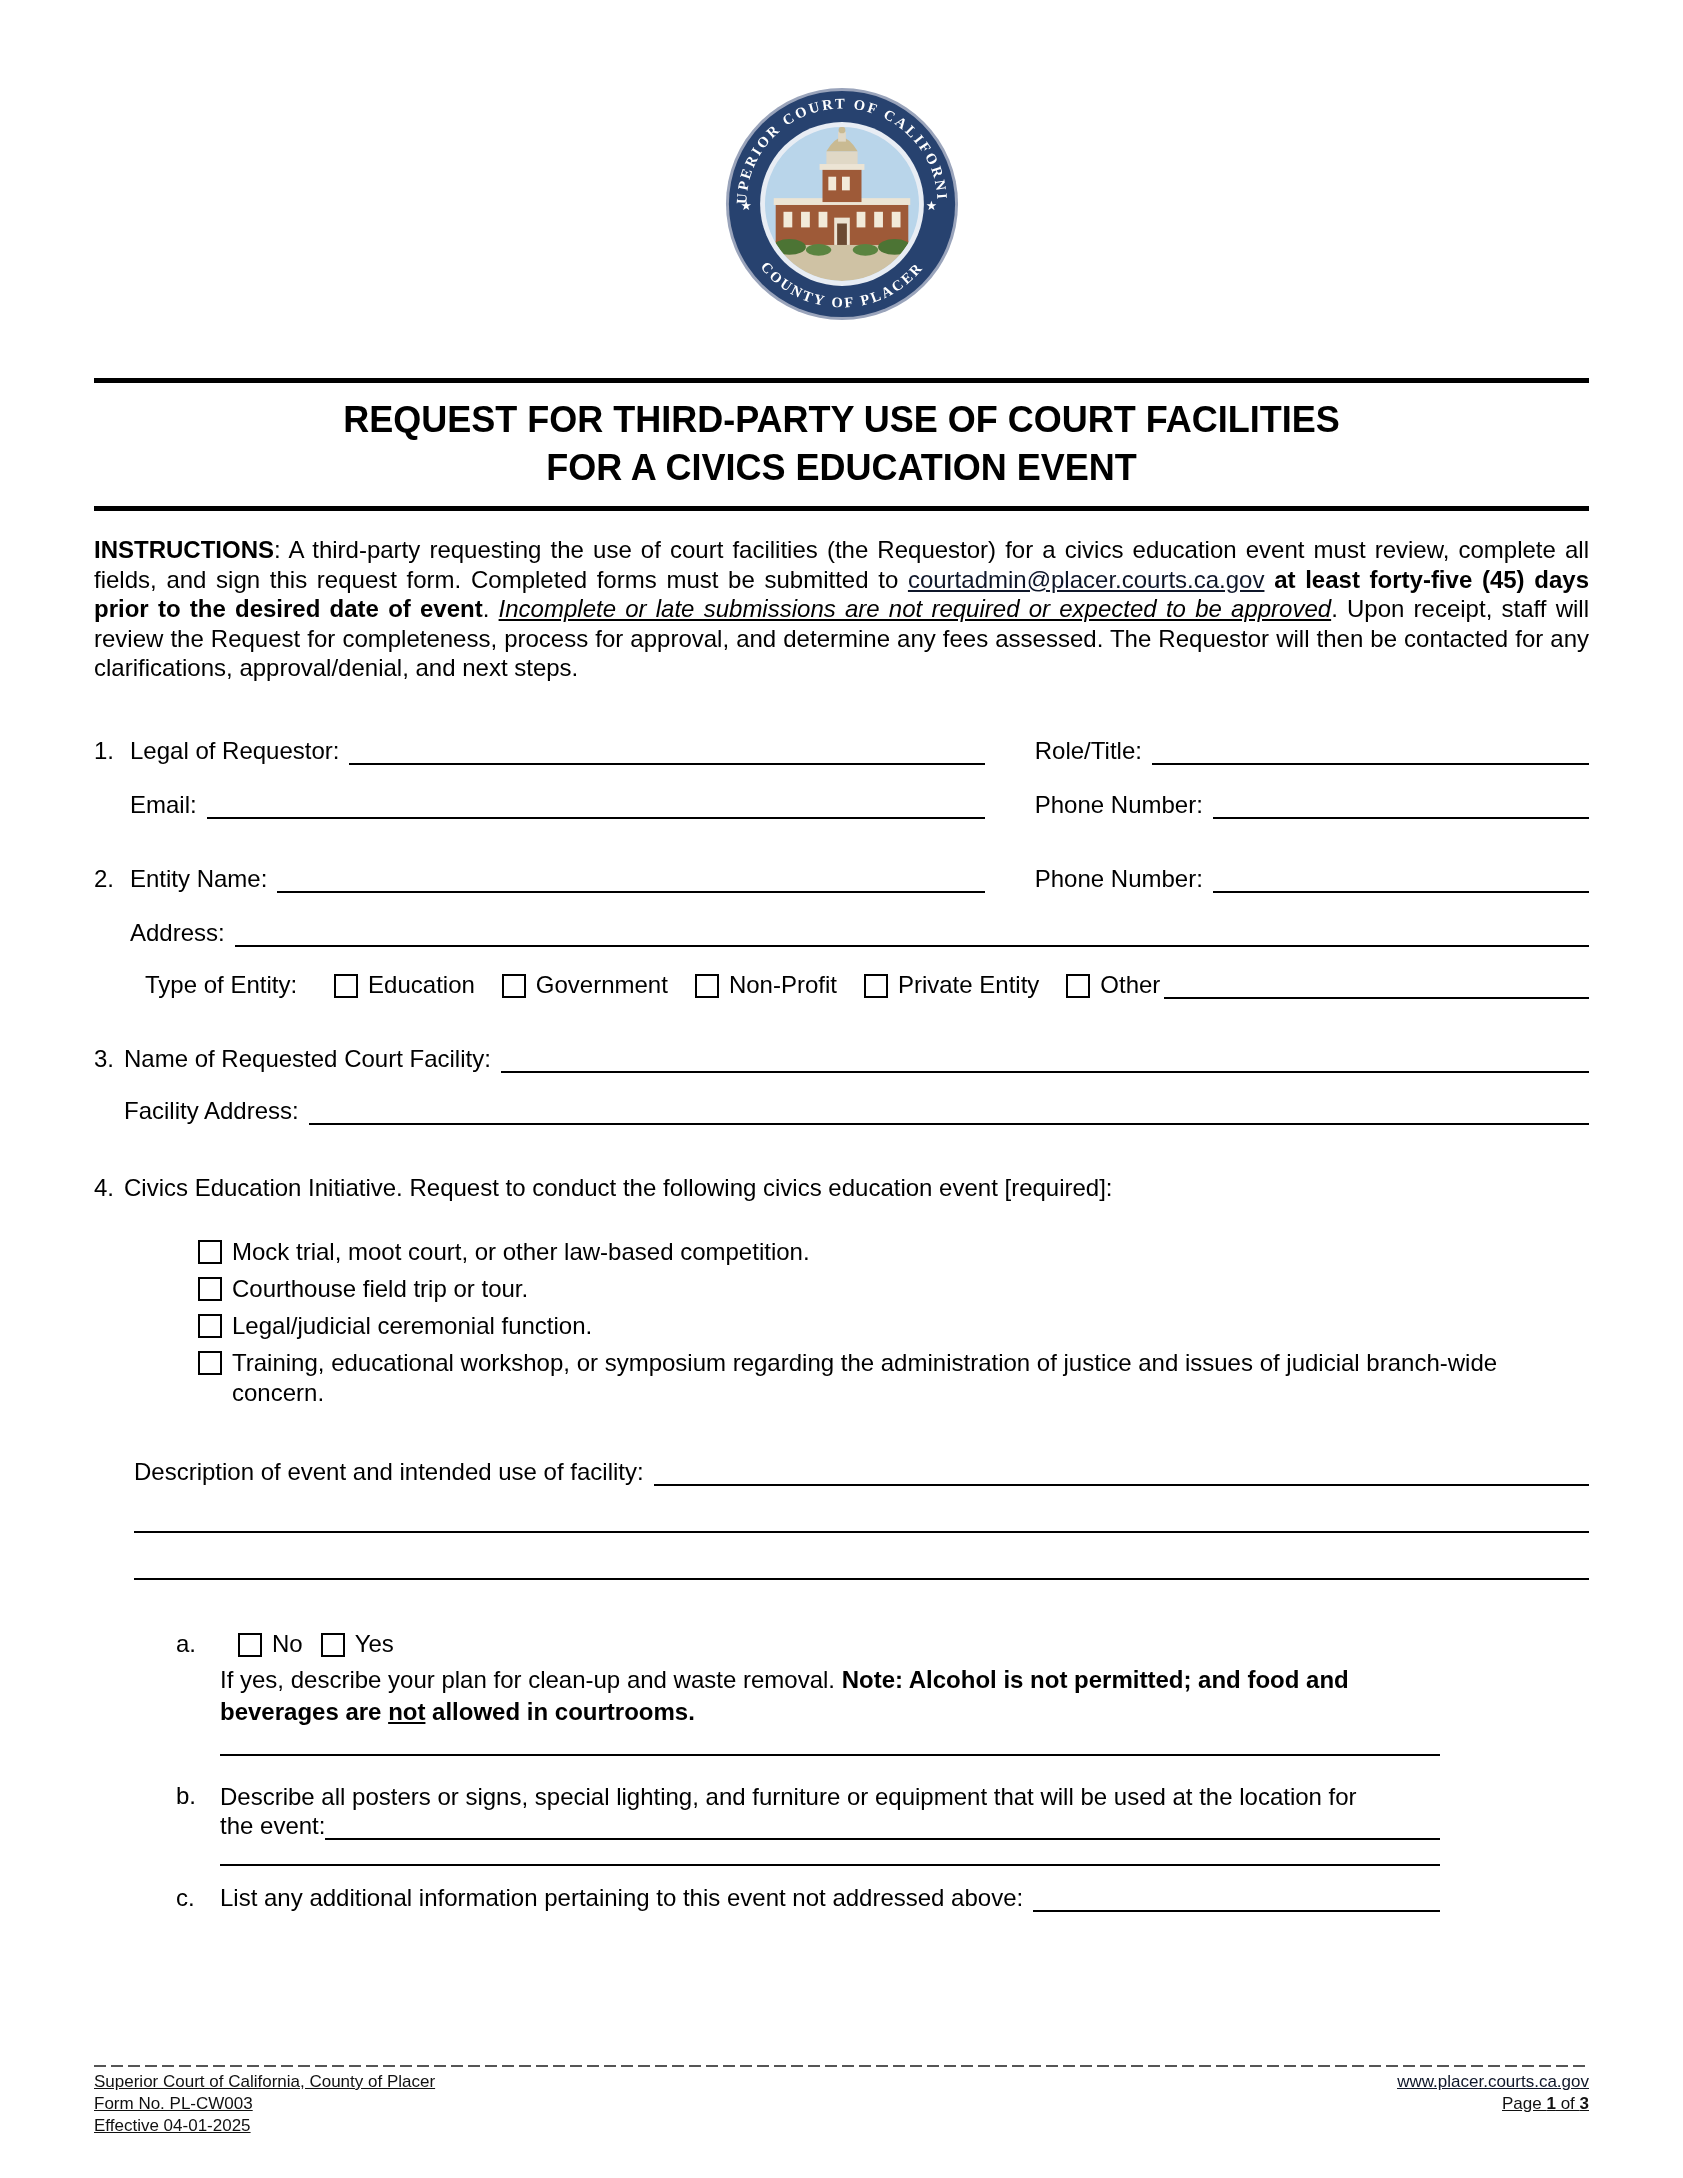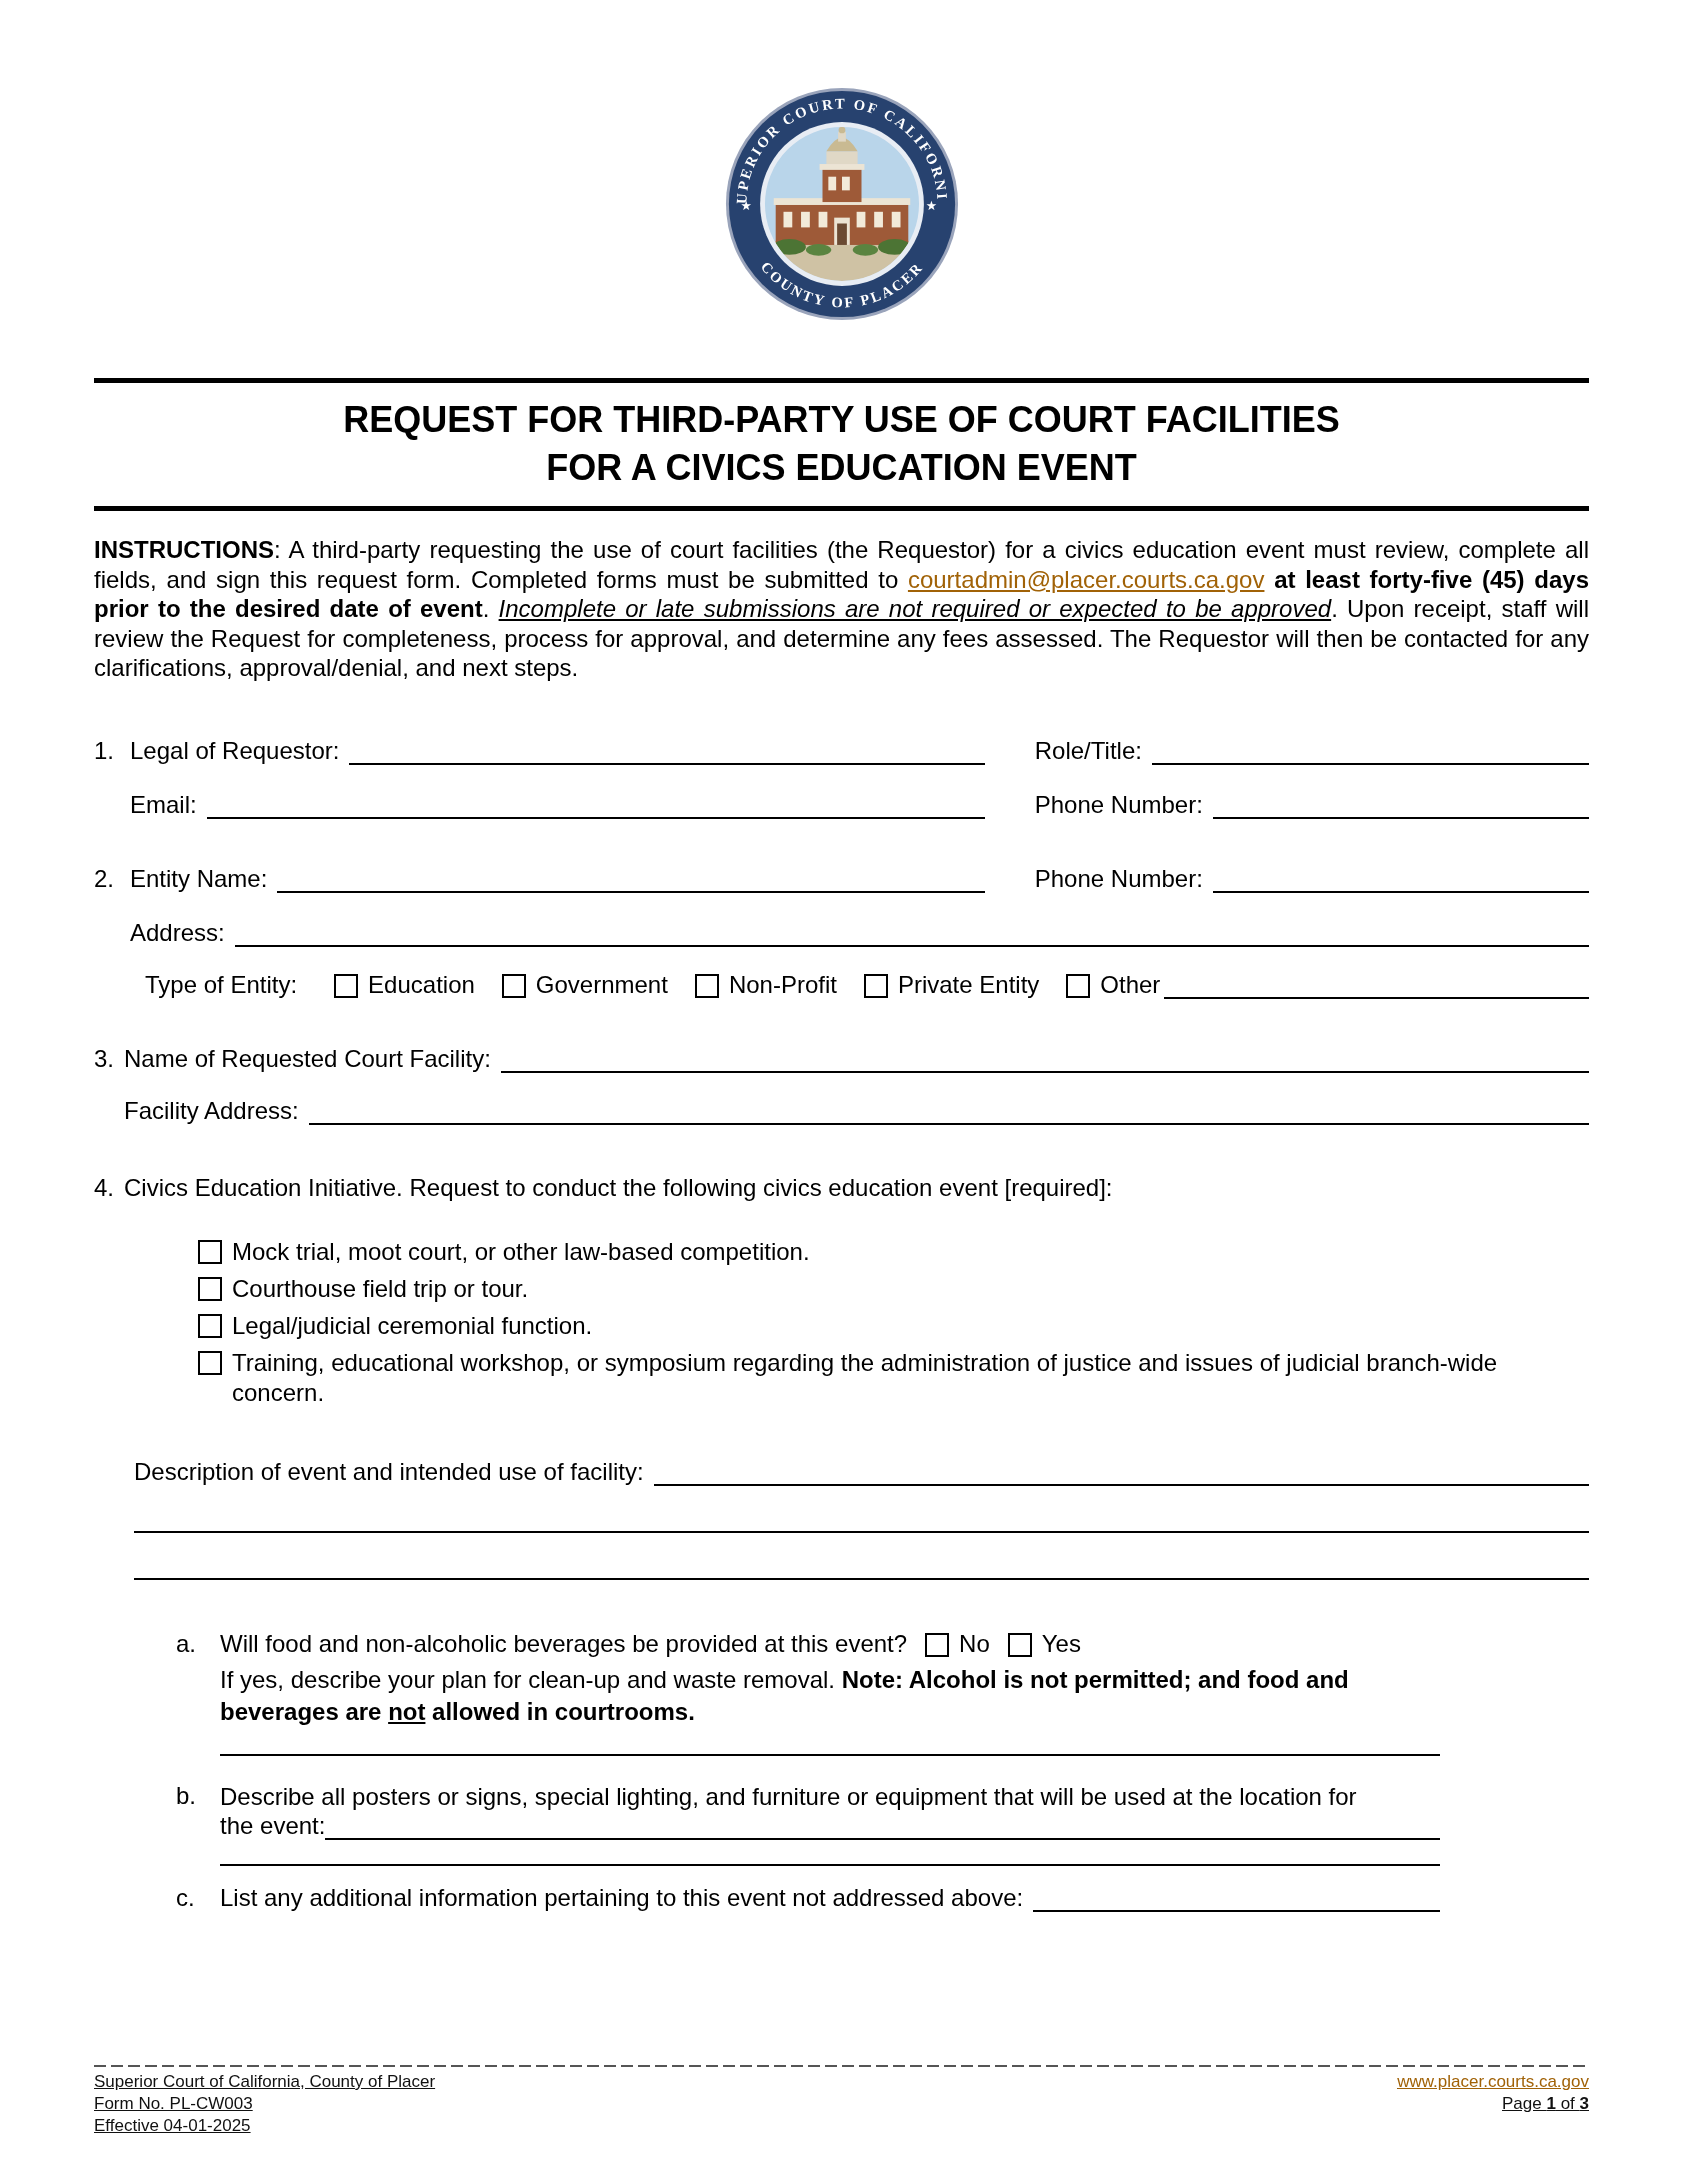--- a/index.html
+++ b/index.html
@@ -8,21 +8,21 @@
     position:relative; width:1683px; height:2178px; background:#fff;
     margin:0 auto; padding:87px 94px 0;
     font-family:"Liberation Sans","DejaVu Sans",sans-serif;
     font-size:24px; color:#000;
   }
   .seal-wrap { display:flex; justify-content:center; margin-bottom:57px; }
   .rule { height:5px; background:#000; }
   .title { text-align:center; font-weight:bold; font-size:36px; line-height:1.32; padding:13px 0 15px; }
   .instructions { margin-top:24px; text-align:justify; line-height:1.23; }
   .u { text-decoration:underline; }
-  .link { color:#a16207; text-decoration:underline; cursor:pointer; }
+  .link { color:#0f172a; text-decoration:underline; cursor:pointer; }
   .row { display:flex; align-items:flex-end; line-height:28px; }
   .lbl { white-space:nowrap; padding-right:10px; }
   .num { flex:0 0 36px; }
   .ind { flex:0 0 36px; }
   .ind-sm { flex:0 0 30px; }
   .ind-md { flex:0 0 51px; }
   .line { flex:1 1 30px; border-bottom:2px solid #000; height:26px; }
   .two-col { display:flex; gap:50px; }
   .col-a { flex:9 1 0; display:flex; align-items:flex-end; line-height:28px; }
   .col-b { flex:5.6 1 0; display:flex; align-items:flex-end; line-height:28px; }
@@ -218,21 +218,20 @@
     <span class="lbl">Description of event and intended use of facility:</span>
     <span class="line"></span>
   </div>
   <div class="blank-line ml40" style="margin-top:45px"></div>
   <div class="blank-line ml40" style="margin-top:45px"></div>
 
   <div class="sub" style="margin-top:50px">
     <span class="sub-letter">a.</span>
     <div class="sub-content">
       <div class="row">
-        <span>Will food and non-alcoholic beverages be provided at this event?</span>
         <span class="cb qcb"></span>
           <span>No</span>
         <span class="cb qcb"></span>
           <span>Yes</span>
       </div>
       <p class="note"><span>If yes, describe your plan for clean-up and waste removal. </span><b><span>Note: Alcohol is not permitted; and food and beverages are </span><u>not</u><span> allowed in courtrooms.</span></b></p>
       <div class="blank-line" style="margin-top:26px"></div>
     </div>
   </div>
 

